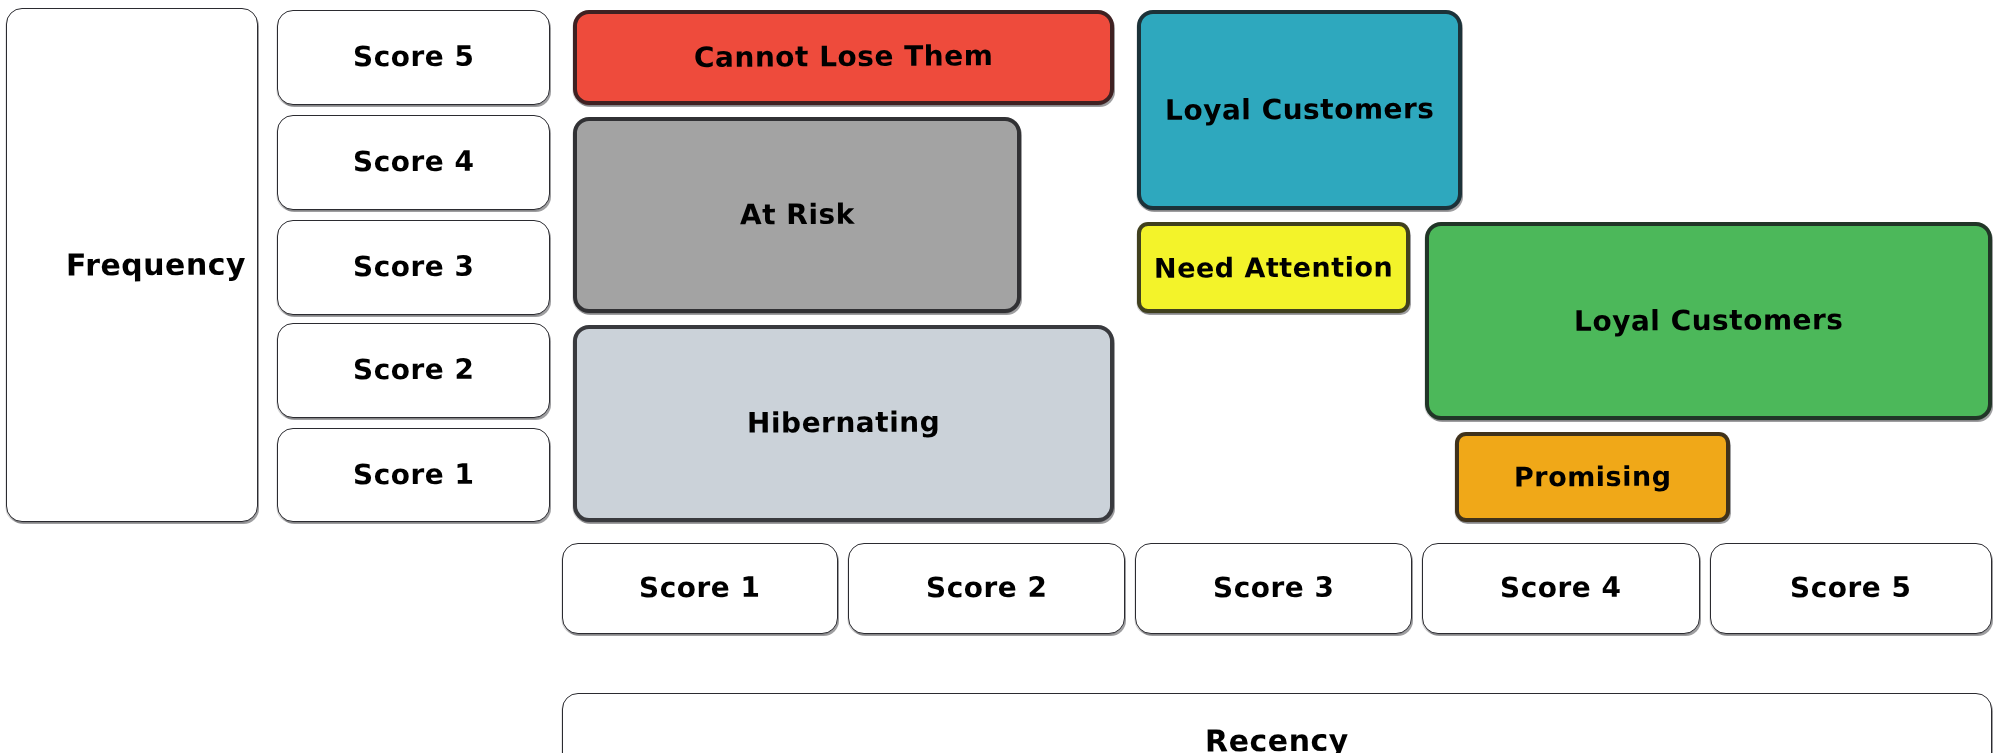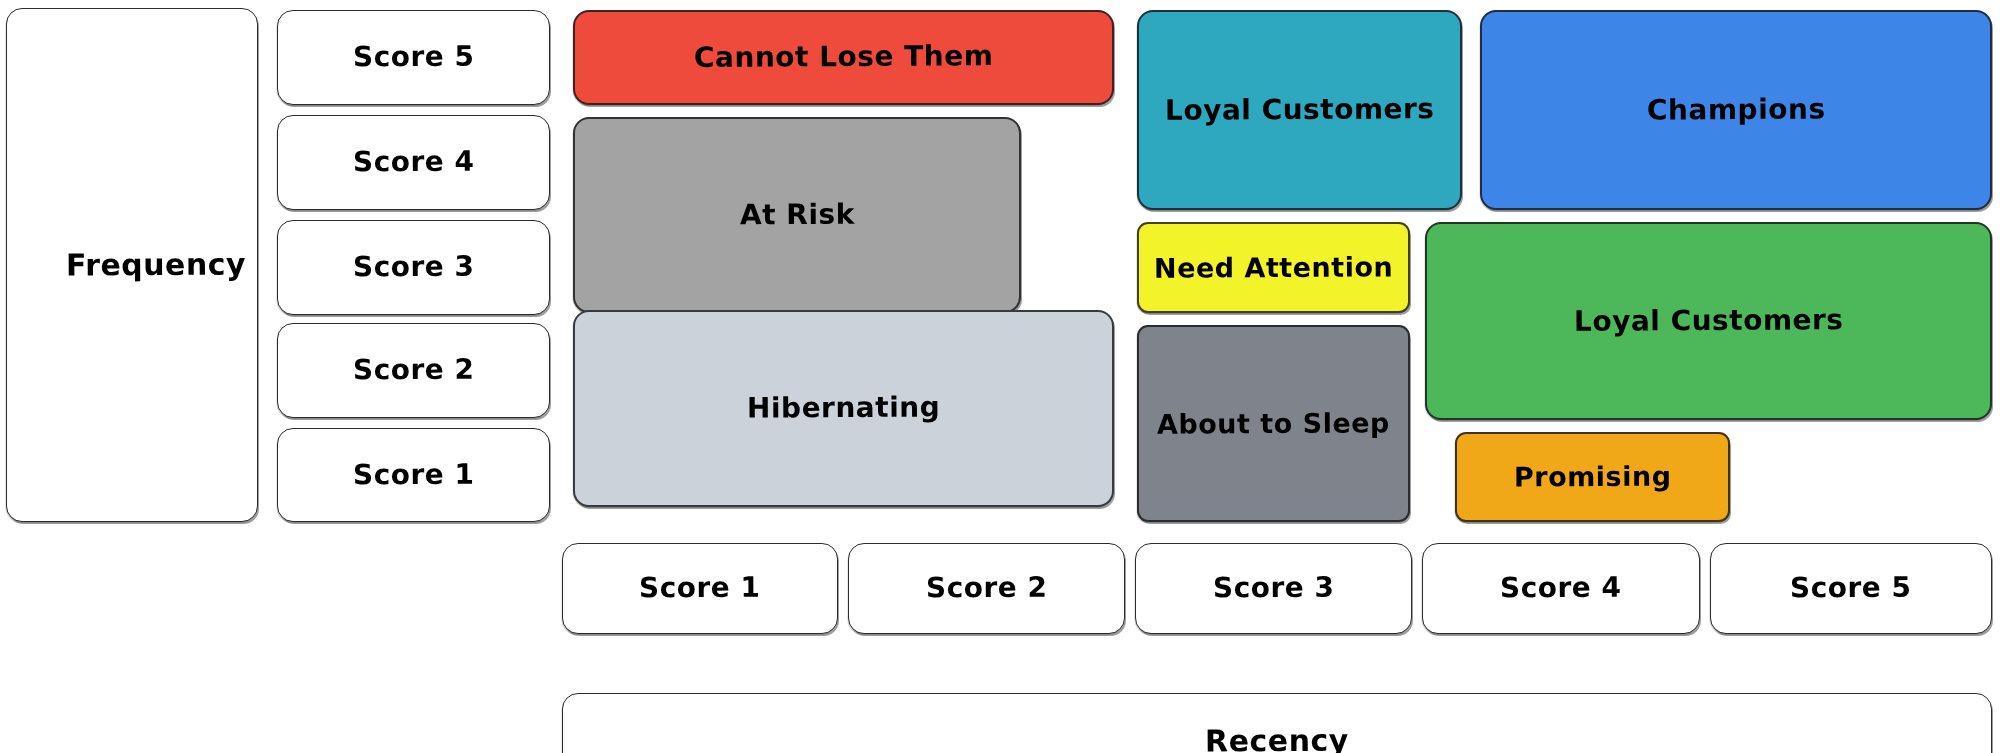--- a/index.html
+++ b/index.html
@@ -15,21 +15,21 @@
     position: relative;
     width: 2000px;
     height: 753px;
     background: #ffffff;
     overflow: hidden;
   }
   
   .box {
     position: absolute;
     box-sizing: border-box;
-    border: 2px solid #c4b5fd;
+    border: 4px solid #c4b5fd;
     border-radius: 16px;
     display: flex;
     align-items: center;
     justify-content: center;
     text-align: center;
     color: #000000;
     font-family: "DejaVu Sans", sans-serif;
     font-weight: 600;
     letter-spacing: 0.5px;
     line-height: 1.15;
@@ -85,43 +85,37 @@
   </div>
 
   <div class="box box--seg t-md" style="left:573px; top:10px; width:541px; height:95px; background:#EE4B3C;">
     <span>Cannot Lose Them</span>
   </div>
 
   <div class="box box--seg t-md" style="left:573px; top:117px; width:448px; height:196px; background:#a3a3a3;">
     <span>At Risk</span>
   </div>
 
-  <div class="box box--seg t-md" style="left:573px; top:310px; width:541px; height:197px; background:#CBD2D9;">
+  <div class="box box--seg t-md" style="left:573px; top:325px; width:541px; height:197px; background:#CBD2D9;">
     <span>Hibernating</span>
   </div>
 
   <div class="box box--seg t-md" style="left:1137px; top:10px; width:325px; height:200px; background:#2EA8BE;">
     <span>Loyal Customers</span>
   </div>
 
-  <div class="box box--seg t-md" style="left:1480px; top:10px; width:512px; height:200px; background:#3E85E8;">
-    <span>Champions</span>
-  </div>
 
   <div class="box box--seg t-sm" style="left:1137px; top:222px; width:273px; height:91px; background:#F3F32A;">
     <span>Need Attention</span>
   </div>
 
   <div class="box box--seg t-md" style="left:1425px; top:222px; width:567px; height:198px; background:#4CB85A;">
     <span>Loyal Customers</span>
   </div>
 
-  <div class="box box--seg t-sm" style="left:1137px; top:325px; width:273px; height:197px; background:#7E838C;">
-    <span>About to Sleep</span>
-  </div>
 
   <div class="box box--seg t-sm" style="left:1455px; top:432px; width:275px; height:90px; background:#F0A818;">
     <span>Promising</span>
   </div>
 
 
   <div class="box box--plain t-md" style="left:562px; top:543px; width:276px; height:91px;">
     <span>Score 1</span>
   </div>
   <div class="box box--plain t-md" style="left:848px; top:543px; width:277px; height:91px;">

